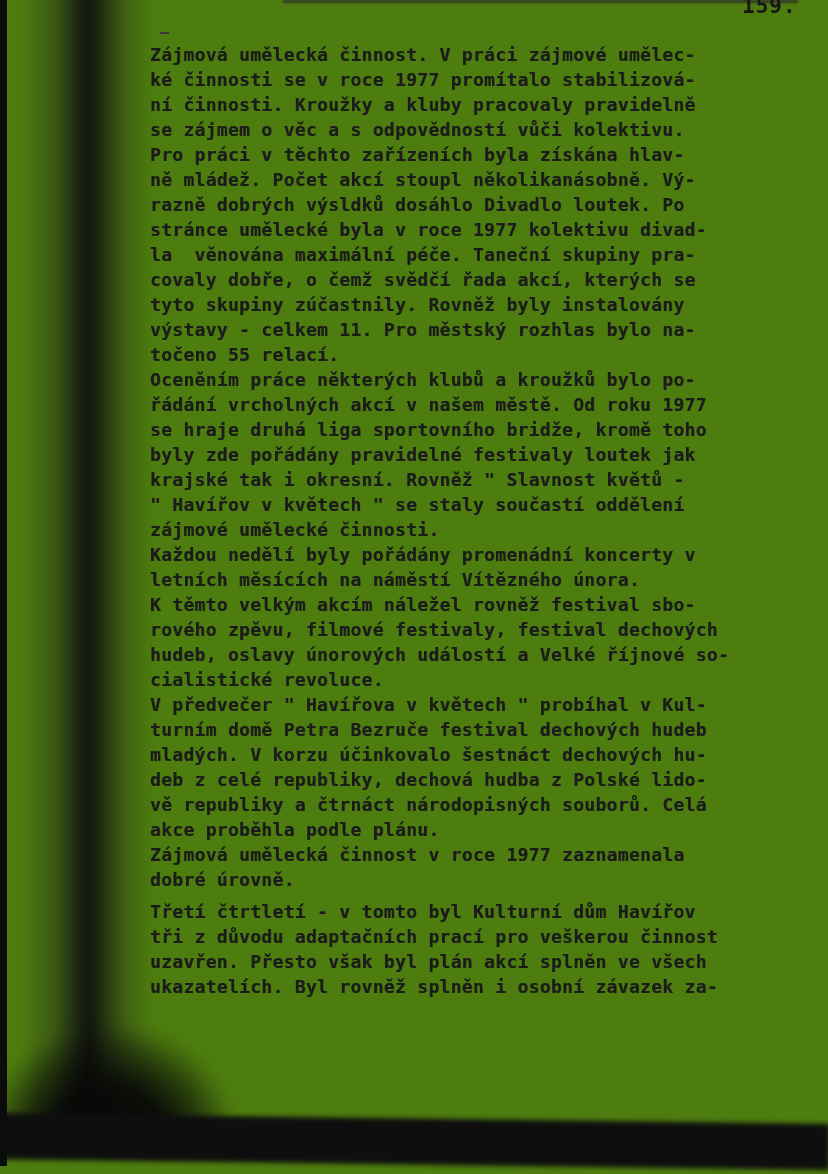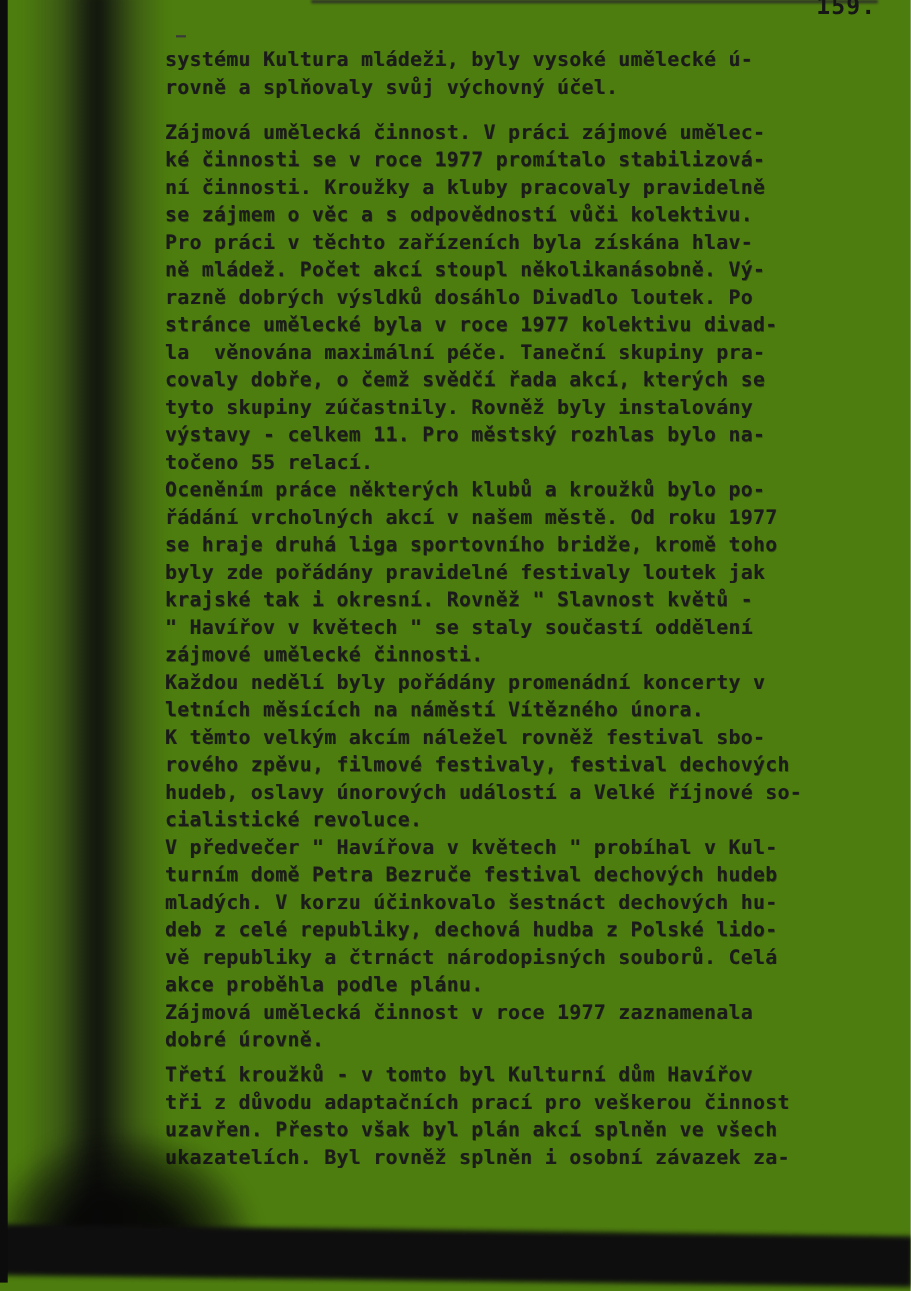--- a/index.html
+++ b/index.html
@@ -109,22 +109,20 @@
 
 <div class="scan">
 
   <div class="top-strip"></div>
 
   <div class="page-number">159.</div>
 
   <div class="stray-dash"></div>
 
   <div class="text-block">
-    <p class="para gap-lg">systému Kultura mládeži, byly vysoké umělecké ú-
-rovně a splňovaly svůj výchovný účel.</p>
     <p class="para gap-sm">Zájmová umělecká činnost. V práci zájmové umělec-
 ké činnosti se v roce 1977 promítalo stabilizová-
 ní činnosti. Kroužky a kluby pracovaly pravidelně
 se zájmem o věc a s odpovědností vůči kolektivu.
 Pro práci v těchto zařízeních byla získána hlav-
 ně mládež. Počet akcí stoupl několikanásobně. Vý-
 razně dobrých výsldků dosáhlo Divadlo loutek. Po
 stránce umělecké byla v roce 1977 kolektivu divad-
 la  věnována maximální péče. Taneční skupiny pra-
 covaly dobře, o čemž svědčí řada akcí, kterých se
@@ -145,21 +143,21 @@
 hudeb, oslavy únorových událostí a Velké říjnové so-
 cialistické revoluce.
 V předvečer " Havířova v květech " probíhal v Kul-
 turním domě Petra Bezruče festival dechových hudeb
 mladých. V korzu účinkovalo šestnáct dechových hu-
 deb z celé republiky, dechová hudba z Polské lido-
 vě republiky a čtrnáct národopisných souborů. Celá
 akce proběhla podle plánu.
 Zájmová umělecká činnost v roce 1977 zaznamenala
 dobré úrovně.</p>
-    <p class="para">Třetí kroužků - v tomto byl Kulturní dům Havířov
+    <p class="para">Třetí čtrtletí - v tomto byl Kulturní dům Havířov
 tři z důvodu adaptačních prací pro veškerou činnost
 uzavřen. Přesto však byl plán akcí splněn ve všech
 ukazatelích. Byl rovněž splněn i osobní závazek za-</p>
   </div>
 
   <div class="spine-shadow"></div>
   <div class="spine-bulge"></div>
   <div class="bottom-band"></div>
   <div class="edge-strip-left"></div>
 

